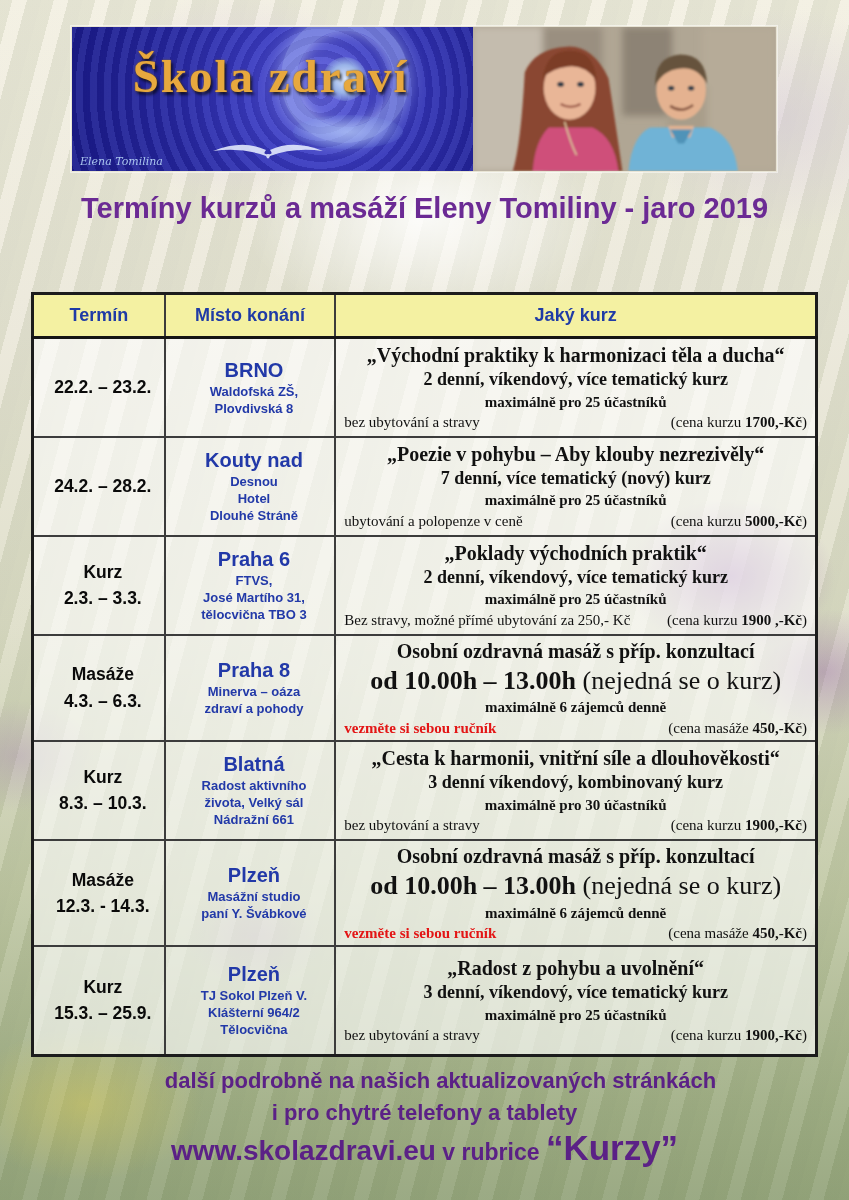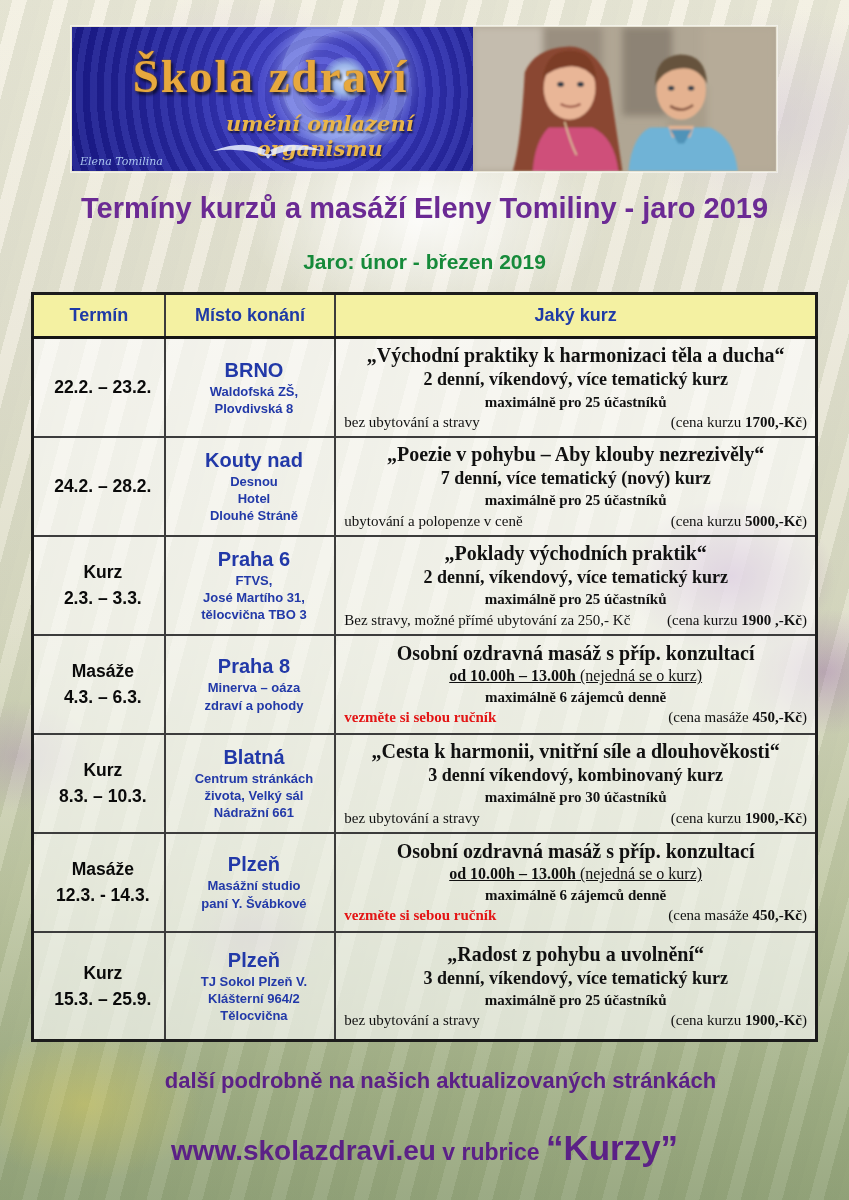--- a/index.html
+++ b/index.html
@@ -93,21 +93,21 @@
 
   td.term { text-align:center; color:#0a0a0a; font-weight:bold; font-size:17.5px; line-height:1.5; }
   td.place { text-align:center; color:#2239a8; font-weight:bold; }
   .place-main { font-size:20px; line-height:1.25; }
   .place-line { font-size:13px; line-height:1.32; }
 
   td.course { padding:3px 8px 2px 8px; color:#111; font-family:"Liberation Serif", serif; }
   .c-title { text-align:center; font-size:20px; font-weight:bold; line-height:1.25; }
   .c-line2 { text-align:center; font-size:18px; line-height:1.3; }
   .c-line2 .b { font-weight:bold; }
-  tr.big2 .c-line2 { font-size:16px;text-decoration:underline; }
+  tr.big2 .c-line2 { font-size:26px; }
   .c-line3 { text-align:center; font-size:15px; font-weight:bold; line-height:1.35; }
   .c-note-row { display:flex; justify-content:space-between; align-items:baseline; font-size:15px; line-height:1.35; }
   .c-note-row .price .b { font-weight:bold; }
   .note { color:#111; }
   tr.note-red .note { color:#e31515; font-weight:bold; }
 
   
   .footer { position:absolute; left:0; width:100%; text-align:center; color:#5b2186; }
   .footer-line1 { top:1068px; font-size:22px; font-weight:bold;padding-left:32px; }
   .footer-line2 { top:1100px; font-size:22px; font-weight:bold; }
@@ -120,21 +120,20 @@
 <body>
 
 <div class="page">
 
   <div class="banner">
     <div class="banner-logo">
       <div class="logo-ring"></div>
       <div class="logo-ring-core"></div>
       <div class="logo-sea"></div>
       <div class="logo-title">Škola zdraví</div>
-      <div class="logo-sub">umění omlazení organismu</div>
       <div class="logo-bird">
         <svg width="120" height="22" viewBox="0 0 120 22">
           <path d="M5 10 Q35 -2 58 9 Q54 14 60 13 Q66 14 62 9 Q85 -2 115 10 Q86 6 62 15 Q60 20 58 15 Q34 6 5 10 Z" fill="rgba(235,242,255,0.85)"></path>
         </svg>
       </div>
       <div class="logo-signature">Elena Tomilina</div>
     </div>
     <div class="banner-photo">
       <svg viewBox="0 0 304 146" preserveAspectRatio="none">
         <defs>
@@ -173,21 +172,20 @@
           <path d="M183 60 Q182 30 208 28 Q234 28 235 58 Q226 40 208 42 Q190 44 183 60 Z" fill="#66533c"></path>
           <ellipse cx="199" cy="62" rx="3.2" ry="2.5" fill="#33414c"></ellipse>
           <ellipse cx="219" cy="62" rx="3.2" ry="2.5" fill="#33414c"></ellipse>
           <path d="M198 80 Q209 88 221 79" stroke="#8a5a44" stroke-width="2.6" fill="none"></path>
         </g>
       </svg>
     </div>
   </div>
 
   <div class="main-title">Termíny kurzů a masáží Eleny Tomiliny - jaro 2019</div>
-  <div class="sub-title">Jaro:  únor - březen 2019</div>
 
   <table class="schedule">
     <thead>
       <tr>
         <th class="col-term">Termín</th>
         <th class="col-place">Místo konání</th>
         <th class="col-course">Jaký kurz</th>
       </tr>
     </thead>
     <tbody>
@@ -280,21 +278,21 @@
         </td>
       </tr>
 
       <tr class="body-row">
         <td class="term">
           <div>Kurz</div>
           <div>8.3. – 10.3.</div>
         </td>
         <td class="place">
           <div class="place-main">Blatná</div>
-          <div class="place-line">Centrum stránkách</div>
+          <div class="place-line">Radost aktivního</div>
           <div class="place-line">života, Velký sál</div>
           <div class="place-line">Nádražní 661</div>
         </td>
         <td class="course">
           <div class="c-title">„Cesta k harmonii, vnitřní síle a dlouhověkosti“</div>
           <div class="c-line2"><span class="b">3 denní víkendový, kombinovaný kurz</span><span></span></div>
           <div class="c-line3">maximálně pro 30 účastníků</div>
           <div class="c-note-row">
             <span class="note">bez ubytování a stravy</span>
             <span class="price"><span>(cena kurzu </span><span class="b">1900,-Kč</span><span>)</span></span>
@@ -343,17 +341,18 @@
             <span class="note">bez ubytování a stravy</span>
             <span class="price"><span>(cena kurzu </span><span class="b">1900,-Kč</span><span>)</span></span>
           </div>
         </td>
       </tr>
 
     </tbody>
   </table>
 
   <div class="footer footer-line1">další podrobně na našich aktualizovaných stránkách</div>
+  <div class="footer footer-line2">i pro chytré telefony a tablety</div>
   <div class="footer footer-line3">
     <span class="url">www.skolazdravi.eu</span><span class="mid"> v rubrice </span><span class="kurzy">“Kurzy”</span>
   </div>
 
 </div>
 
 </body></html>

